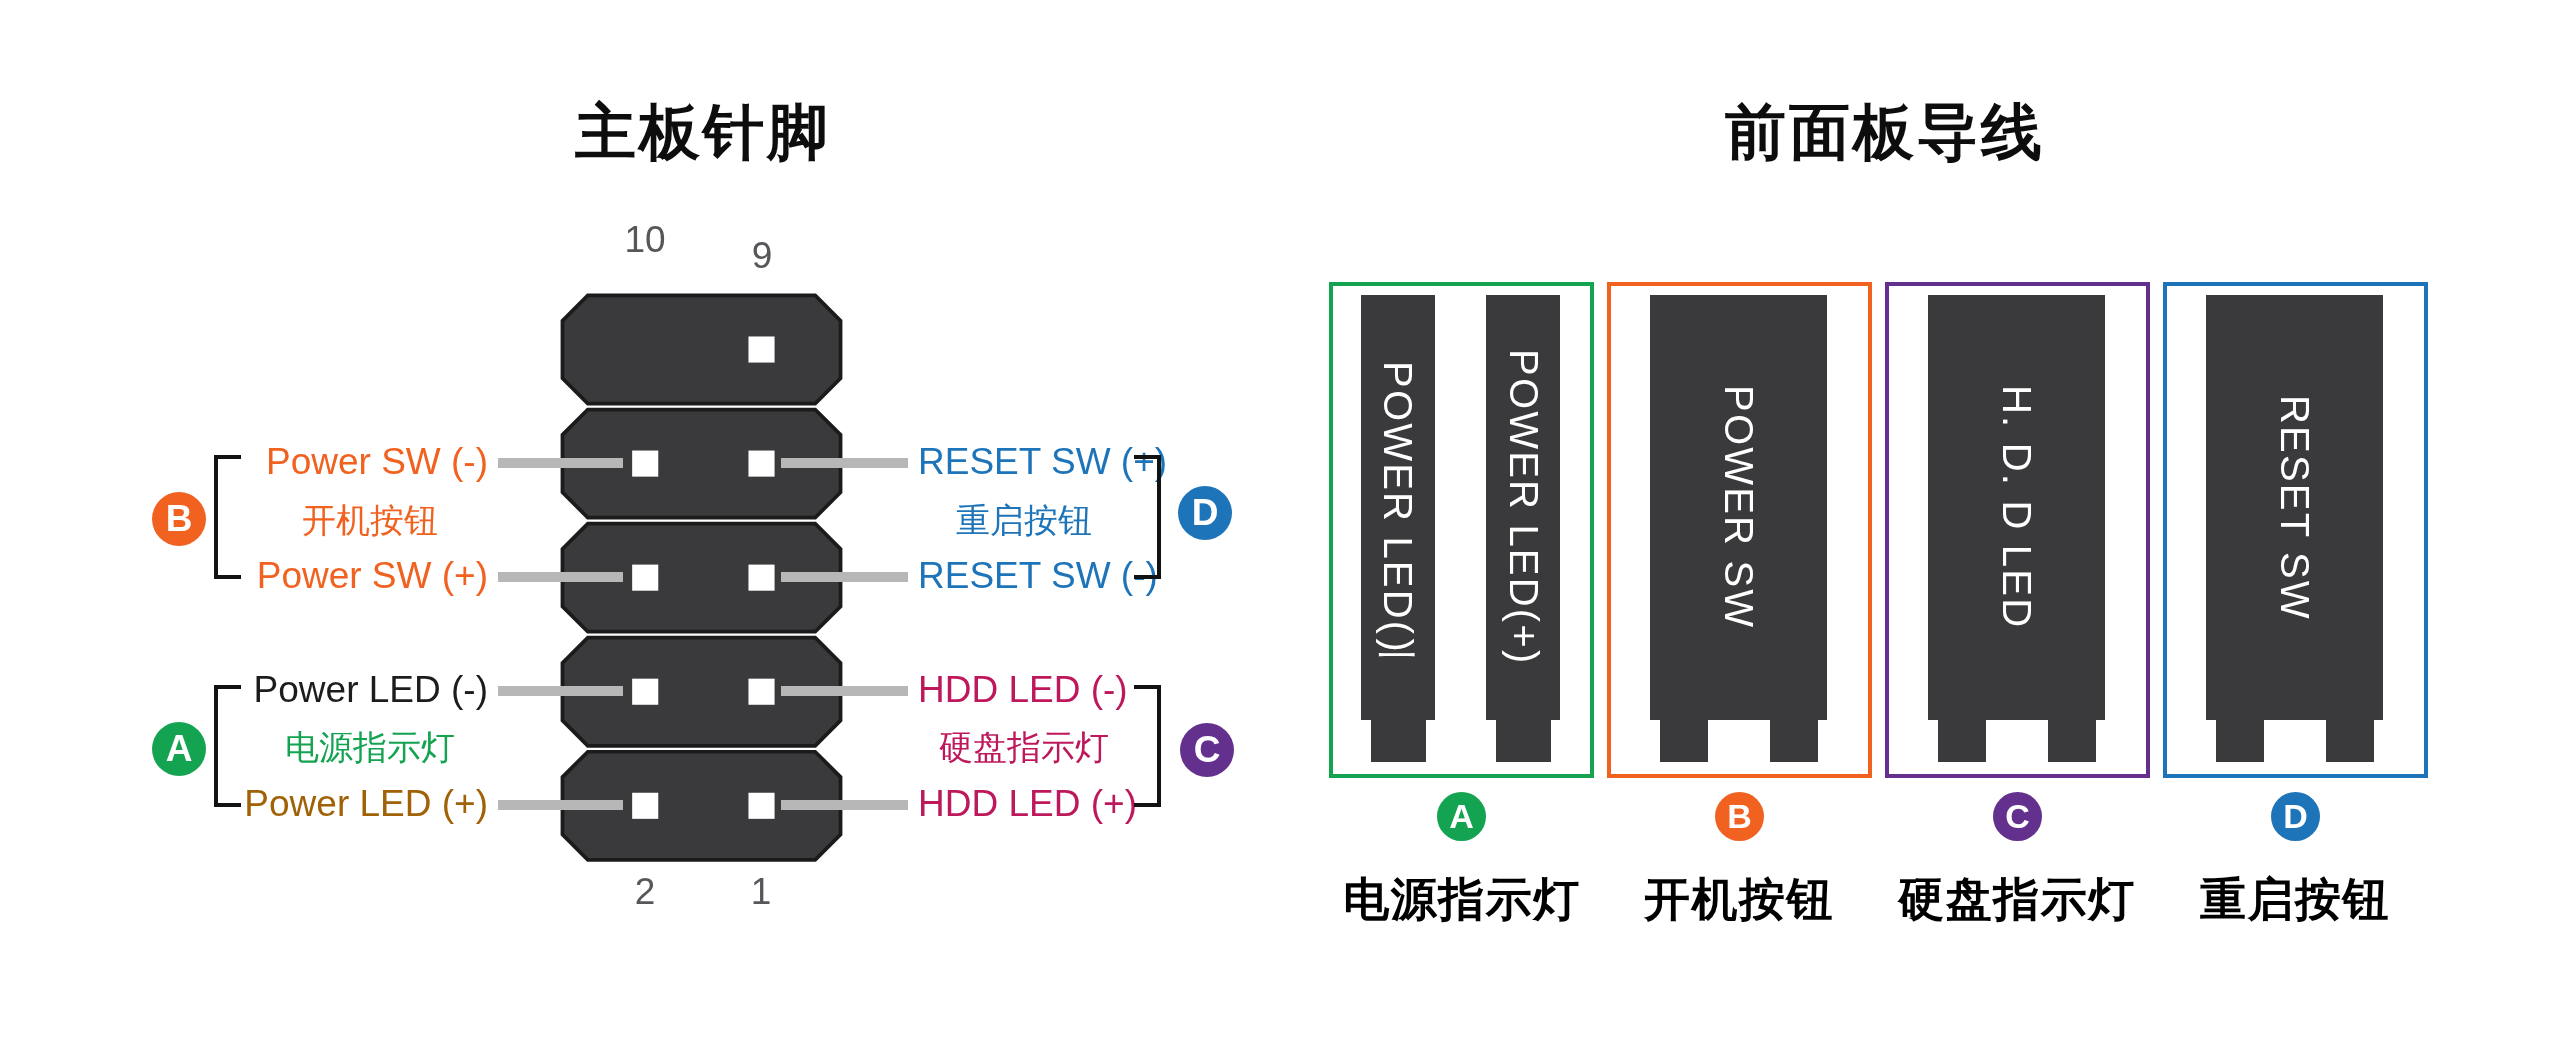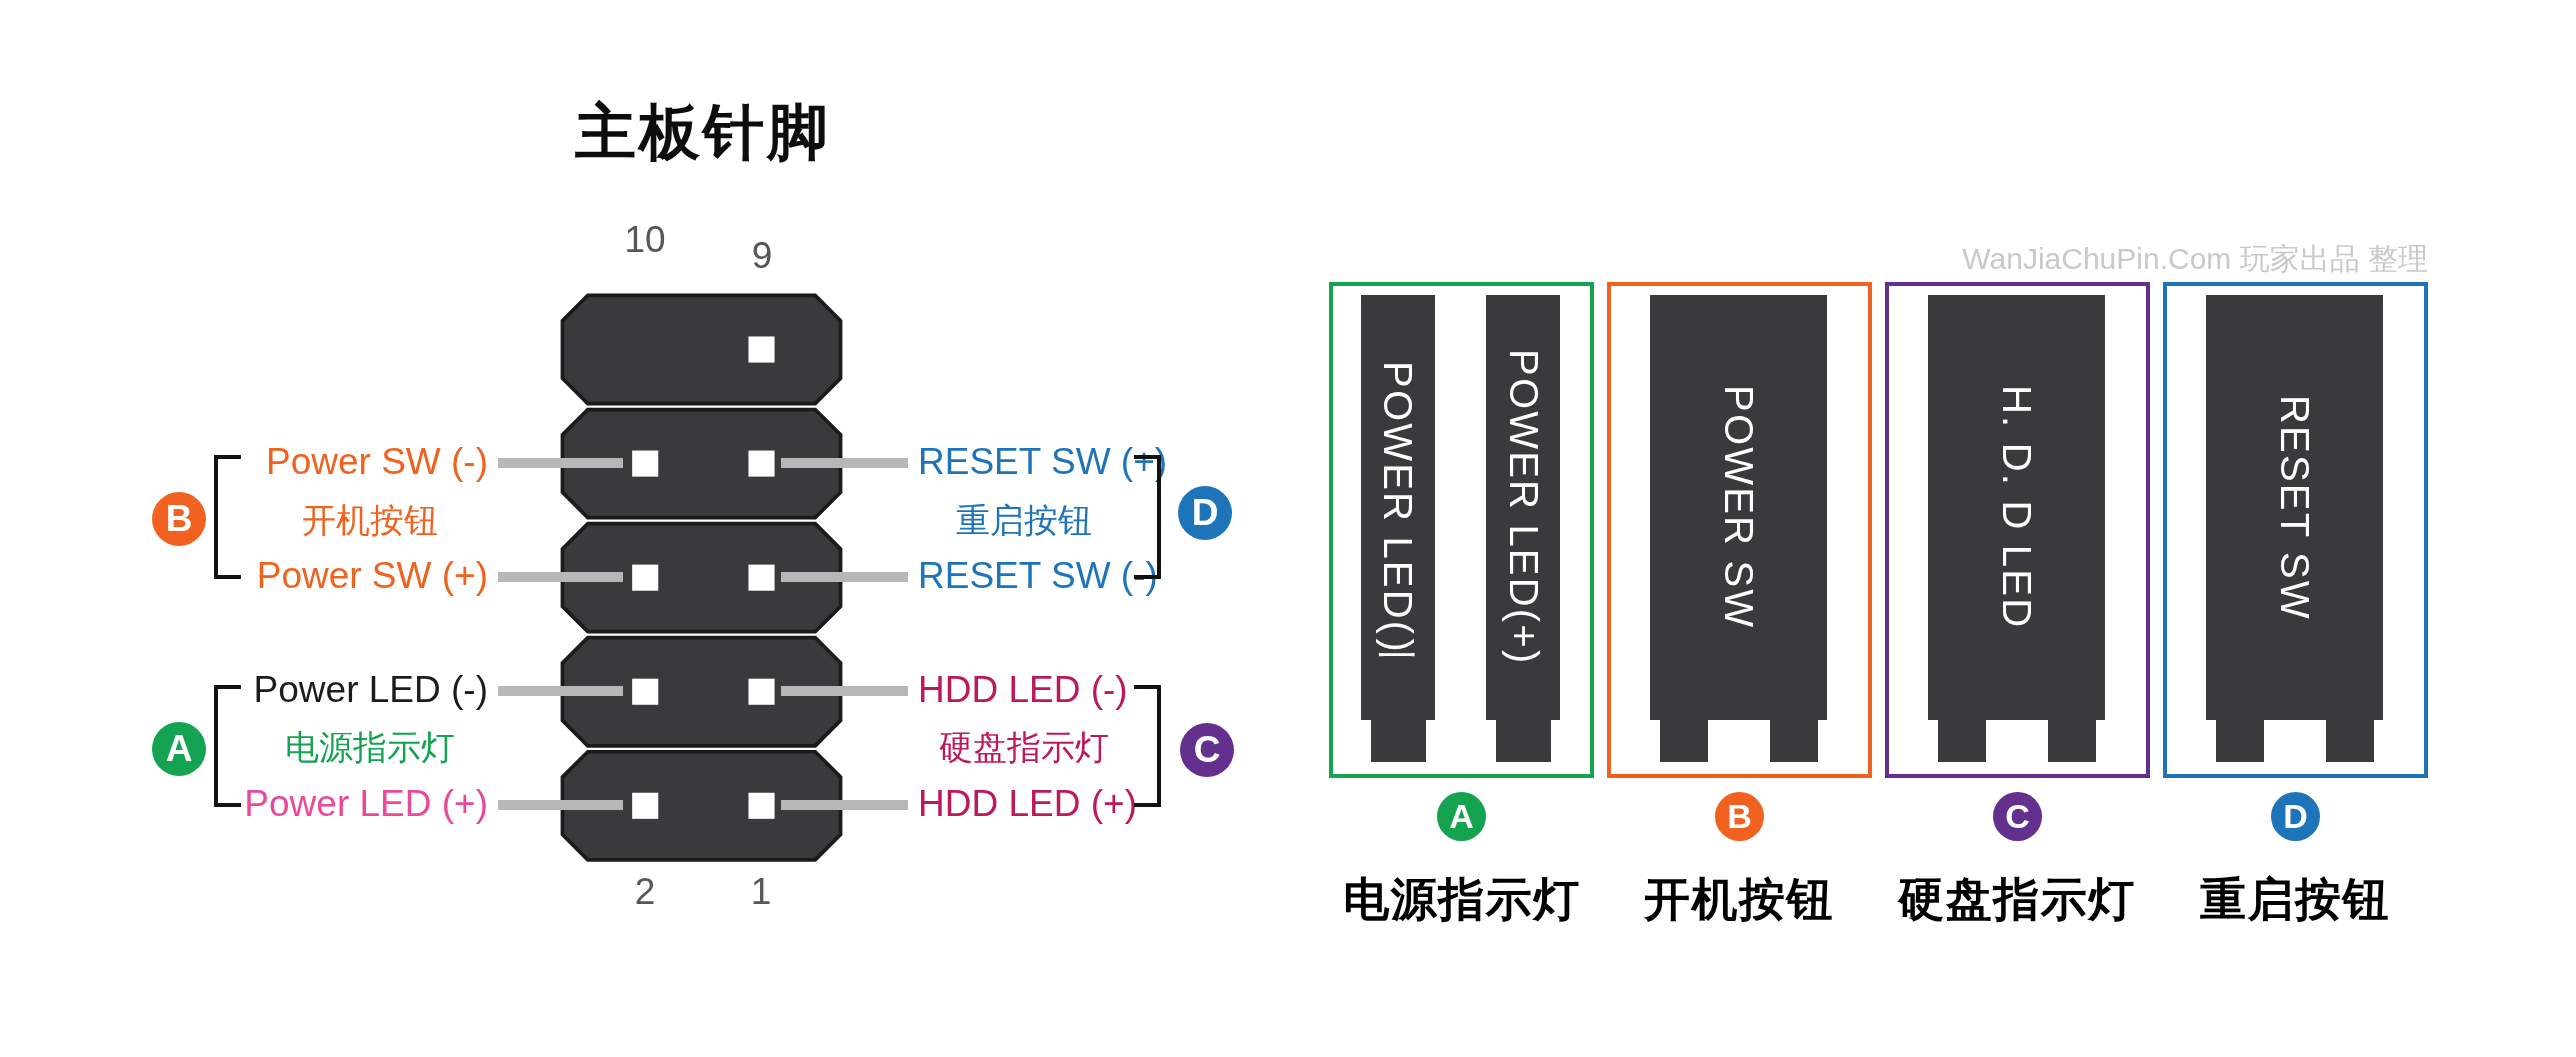--- a/index.html
+++ b/index.html
@@ -109,40 +109,40 @@
   <div class="gray-line" style="left:781px;top:458px;width:127px;"></div>
   <div class="gray-line" style="left:781px;top:572px;width:127px;"></div>
   <div class="gray-line" style="left:781px;top:686px;width:127px;"></div>
   <div class="gray-line" style="left:781px;top:800px;width:127px;"></div>
 
   <div class="lab-en left-col c-orange" style="top:463px;">Power SW (-)</div>
   <div class="lab-cn c-orange" style="left:370px;top:521px;">开机按钮</div>
   <div class="lab-en left-col c-orange" style="top:577px;text-align:center;">Power SW (+)</div>
   <div class="lab-en left-col" style="top:691px;color:#1c1c1c;">Power LED (-)</div>
   <div class="lab-cn c-green" style="left:370px;top:748px;">电源指示灯</div>
-  <div class="lab-en left-col" style="top:805px;color:#ec4899;text-align:center;">Power LED (+)</div>
+  <div class="lab-en left-col" style="top:805px;color:#a16207;text-align:center;">Power LED (+)</div>
 
   <div class="lab-en right-col c-blue" style="top:463px;">RESET SW (+)</div>
   <div class="lab-cn c-blue" style="left:1024px;top:521px;">重启按钮</div>
   <div class="lab-en right-col c-blue" style="top:577px;">RESET SW (-)</div>
   <div class="lab-en right-col c-purple" style="top:691px;">HDD LED (-)</div>
   <div class="lab-cn c-purple" style="left:1024px;top:748px;">硬盘指示灯</div>
   <div class="lab-en right-col c-purple" style="top:805px;">HDD LED (+)</div>
 
   <div class="bracket open-right b-orange" style="left:214px;top:455px;height:124px;"></div>
   <div class="bracket open-right b-green" style="left:214px;top:685px;height:122px;"></div>
   <div class="bracket open-left b-blue" style="left:1134px;top:455px;height:124px;"></div>
   <div class="bracket open-left b-purple" style="left:1134px;top:685px;height:122px;"></div>
 
   <div class="badge big bg-orange" style="left:152px;top:492px;">B</div>
   <div class="badge big bg-green" style="left:152px;top:722px;">A</div>
   <div class="badge big bg-blue" style="left:1178px;top:486px;">D</div>
   <div class="badge big bg-purple" style="left:1180px;top:723px;">C</div>
 
-  <div class="watermark">WanJiaChuPin.Com 玩家出品 整理</div>
+  <div class="title" style="left:1885px;">前面板导线</div>
 
   <div class="conn-box" style="left:1329px;border-color:#14a351;">
     <div class="plug narrow" style="left:28px;">
       <span class="plug-text">POWER LED(一)</span>
     </div>
     <div class="prong" style="left:38px;width:55px;"></div>
     <div class="plug narrow" style="left:153px;">
       <span class="plug-text">POWER LED(+)</span>
     </div>
     <div class="prong" style="left:163px;width:55px;"></div>

